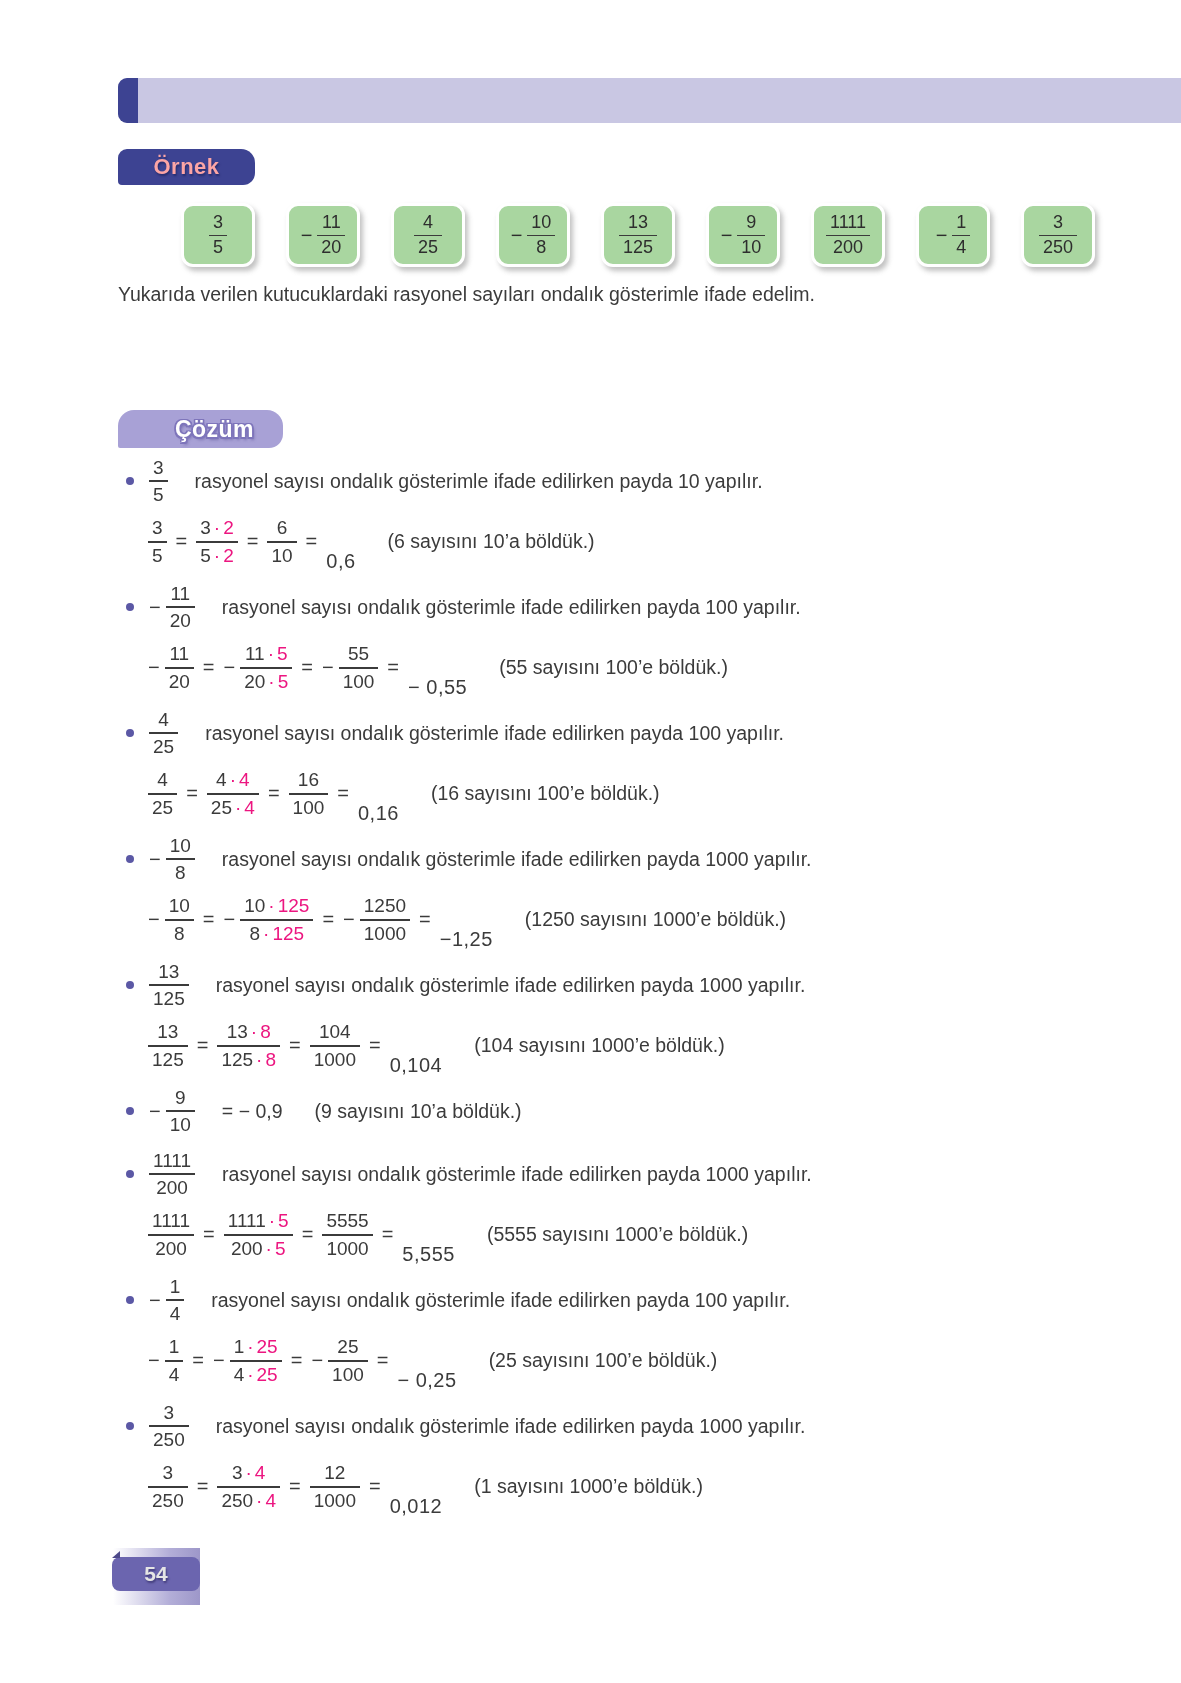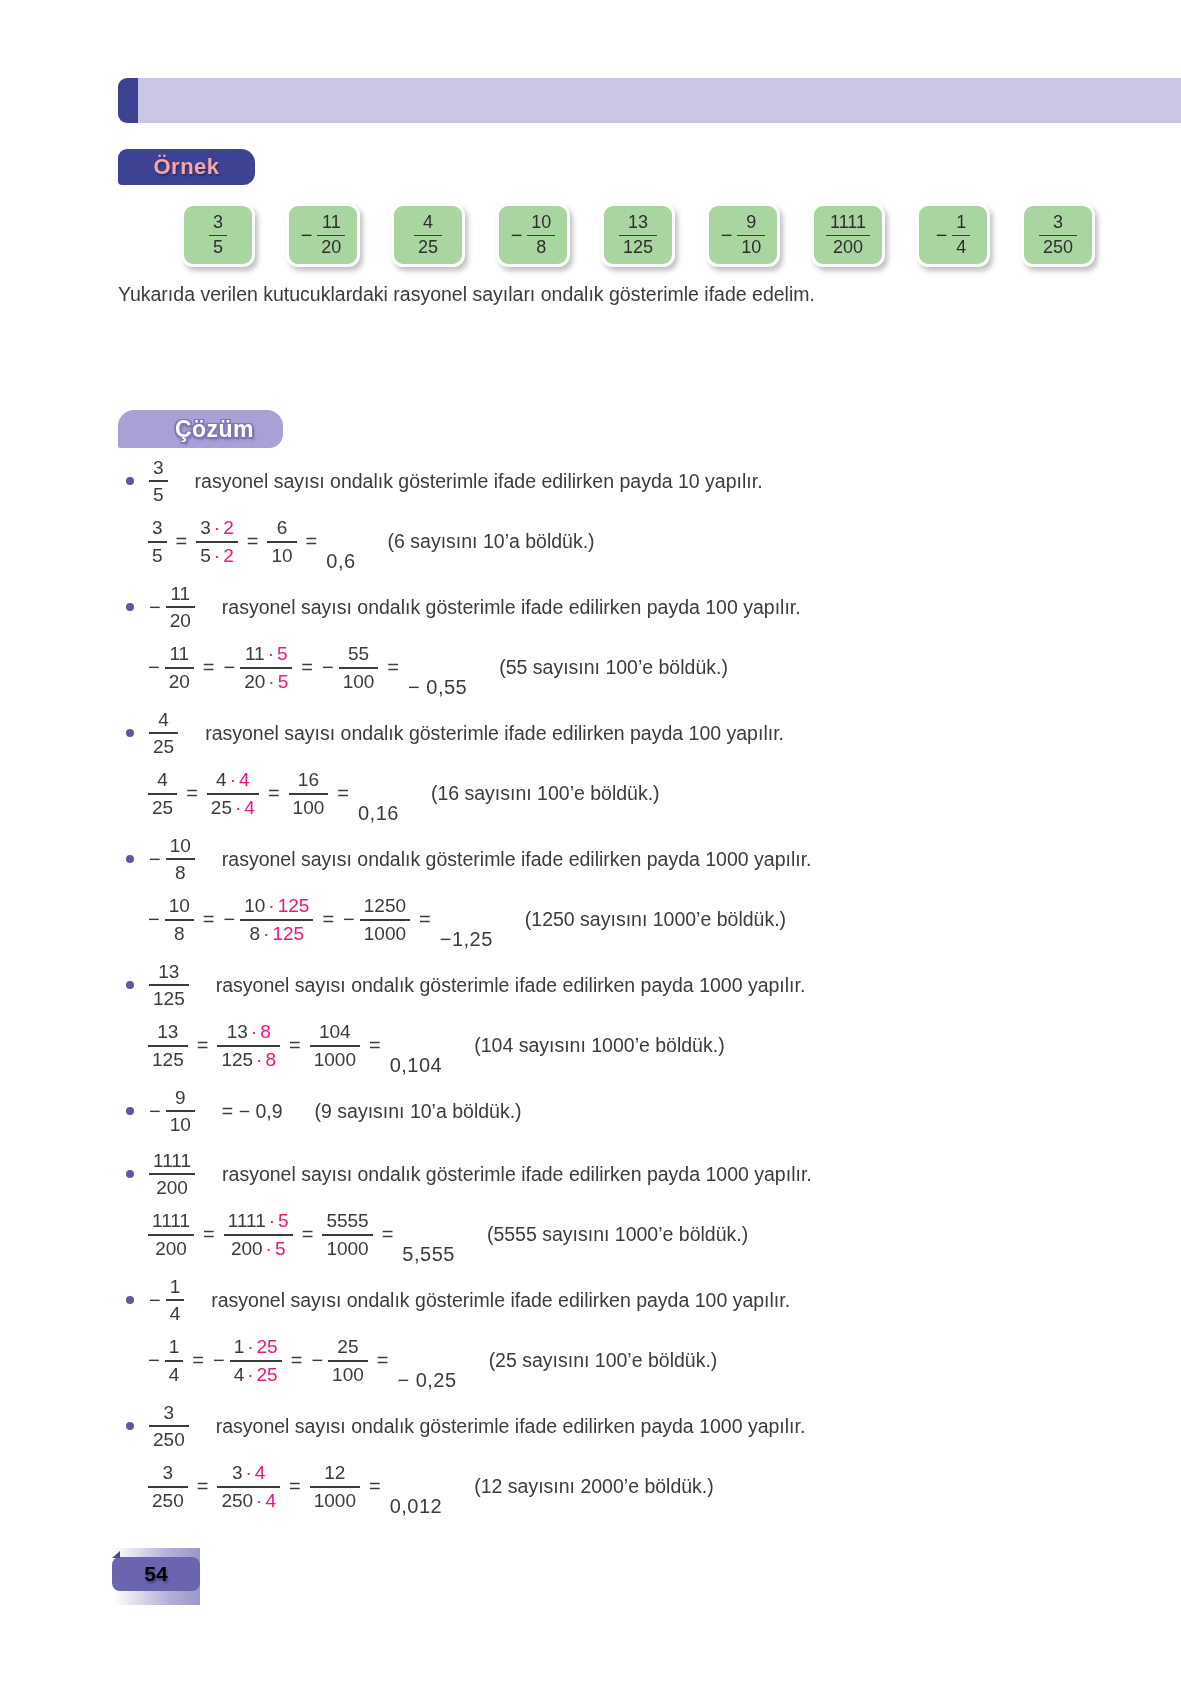--- a/index.html
+++ b/index.html
@@ -60,21 +60,21 @@
   .pink{color:#ec1680;}
   .dot{margin:0 3px;}
   .result{font-size:20px;letter-spacing:.5px;margin-top:40px;}
   .note{margin-left:32px;}
 
   
   .footer-ribbon{position:absolute;left:113px;top:1548px;width:87px;height:57px;
     background:linear-gradient(90deg,#ffffff 0%,#b3aed8 65%,#9d97c9 100%);}
   .page-badge{position:absolute;left:112px;top:1557px;width:88px;height:34px;
     background:#6b65af;border-radius:8px;display:flex;align-items:center;justify-content:center;
-    color:#000000;font-weight:bold;font-size:21px;
+    color:#e5e5e5;font-weight:bold;font-size:21px;
     text-shadow:1px 2px 2px rgba(40,35,90,.6);}
   .page-badge::before{content:"";position:absolute;left:0;top:-6px;width:0;height:0;
     border-bottom:7px solid #4d4889;border-left:8px solid transparent;}
 </style>
 </head>
 <body>
 
 <div class="page">
 
   <div class="topbar"></div>
@@ -458,21 +458,21 @@
             <span class="fden"><span>250</span><span class="pink"><span class="dot">·</span><span>4</span></span></span>
           </span>
           <span class="eqs">=</span>
 
           <span class="frac">
             <span class="fnum">12</span>
             <span class="fden">1000</span>
           </span>
           <span class="eqs">=</span>
           <span class="result">0,012</span>
-          <span class="note">(12 sayısını 2000’e böldük.)</span>
+          <span class="note">(1 sayısını 1000’e böldük.)</span>
         </div>
 
       </div>
     </div>
 
   <div class="footer-ribbon"></div>
   <div class="page-badge">
     <span>54</span>
   </div>
 

